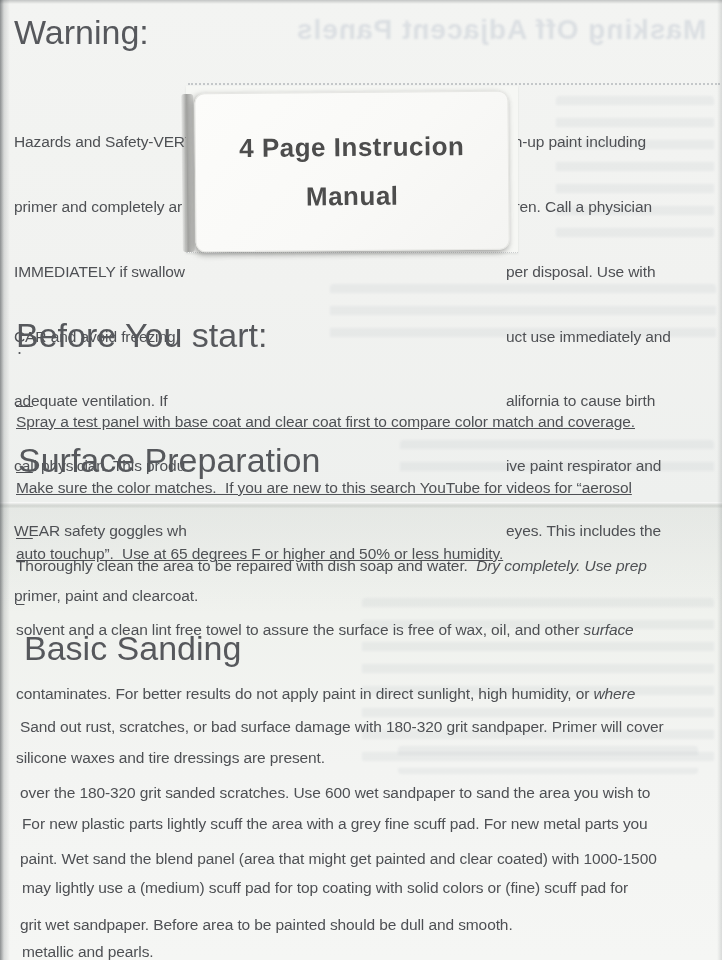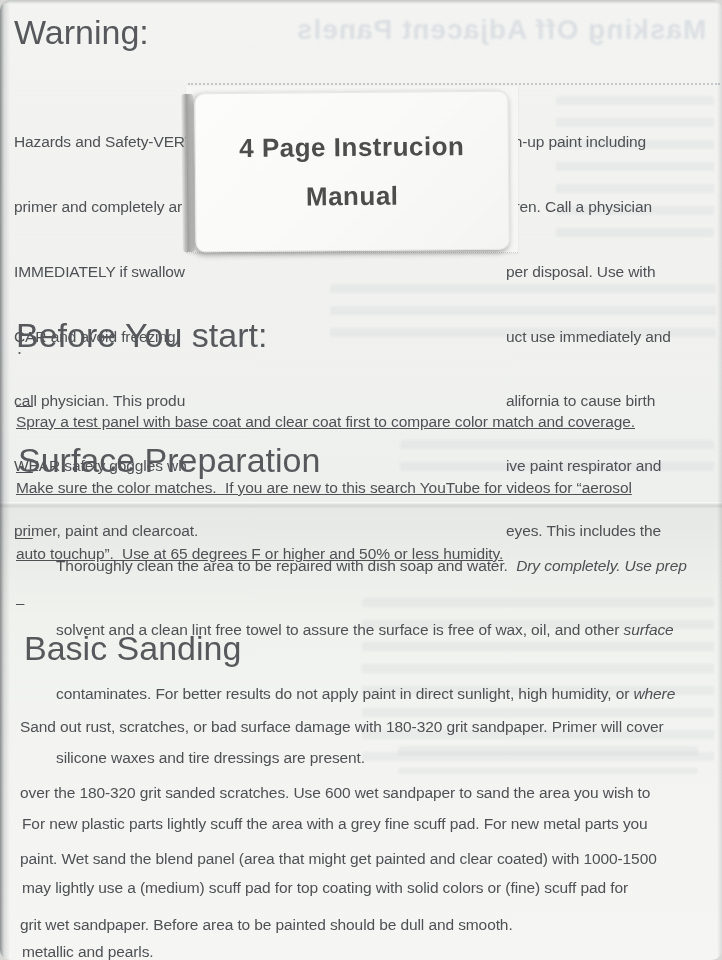--- a/index.html
+++ b/index.html
@@ -4,21 +4,20 @@
 <style>
   html,body{margin:0;padding:0;background:#d8d8d6;}
   .page{
     position:relative;
     width:722px;height:960px;
     overflow:hidden;
     background:
       linear-gradient(180deg,#f3f4f2 0%,#f1f2f0 30%,#eef0ee 52%,#f0f2ee 64%,#f3f4f2 80%,#f5f6f4 100%);
     font-family:"Liberation Sans","DejaVu Sans",sans-serif;
     color:#4e5054;
-    border-radius:10px;
   }
   
   .edge-left{position:absolute;left:0;top:0;bottom:0;width:10px;
     background:linear-gradient(90deg,rgba(55,60,64,0.55),rgba(90,95,98,0.18) 40%,rgba(120,125,128,0) 100%);z-index:20;}
   .edge-top{position:absolute;left:0;top:0;right:0;height:4px;
     background:linear-gradient(180deg,rgba(70,75,78,0.28),rgba(70,75,78,0));z-index:20;}
   .edge-right{position:absolute;right:0;top:0;bottom:0;width:5px;
     background:linear-gradient(270deg,rgba(90,95,98,0.18),rgba(90,95,98,0));z-index:20;}
 
   
@@ -47,21 +46,21 @@
   .h-before{left:16px;top:316px;}
   .h-surface{left:18px;top:441px;}
   .h-basic{left:24px;top:629px;}
   .stray-dot{position:absolute;left:17px;top:338px;font-size:18px;color:#5a5c60;z-index:3;}
 
   
   .body-lines{position:absolute;font-size:15.5px;line-height:21.6px;letter-spacing:-0.1px;white-space:pre;z-index:3;}
   .warn-left{left:14px;top:88px;}
   .warn-right{left:506px;top:88px;}
   .p-before{left:16px;top:367px;line-height:22px;text-decoration:underline;}
-  .p-surface{left:16px;top:512px;line-height:21.4px;margin-left:40px;}
+  .p-surface{left:16px;top:512px;line-height:21.4px;}
   .p-basic1{left:20px;top:672px;line-height:22px;}
   .p-basic2{left:22px;top:770px;line-height:21.4px;}
   .it{font-style:italic;}
 
   
   .perforation{position:absolute;left:188px;top:83px;width:532px;height:0;
     border-top:2px dotted rgba(140,146,152,0.45);z-index:4;}
   .liner{position:absolute;left:186px;top:86px;width:332px;height:166px;
     background:#f6f7f4;
     border-bottom:1px dotted rgba(140,146,152,0.40);
@@ -98,20 +97,21 @@
   <div class="ghost-block gb4"></div>
   <div class="ghost-block gb5"></div>
 
   <div class="heading h-warning">Warning:</div>
 
   <div class="body-lines warn-left">
     <div>Hazards and Safety-VERY</div>
     <div>primer and completely ar</div>
     <div>IMMEDIATELY if swallow</div>
     <div>CAR and avoid freezing.</div>
+    <div>adequate ventilation. If</div>
     <div>call physician. This produ</div>
     <div>WEAR safety goggles wh</div>
     <div>primer, paint and clearcoat.</div>
   </div>
 
   <div class="body-lines warn-right">
     <div>ch-up paint including</div>
     <div>dren. Call a physician</div>
     <div>per disposal. Use with</div>
     <div>uct use immediately and</div>

